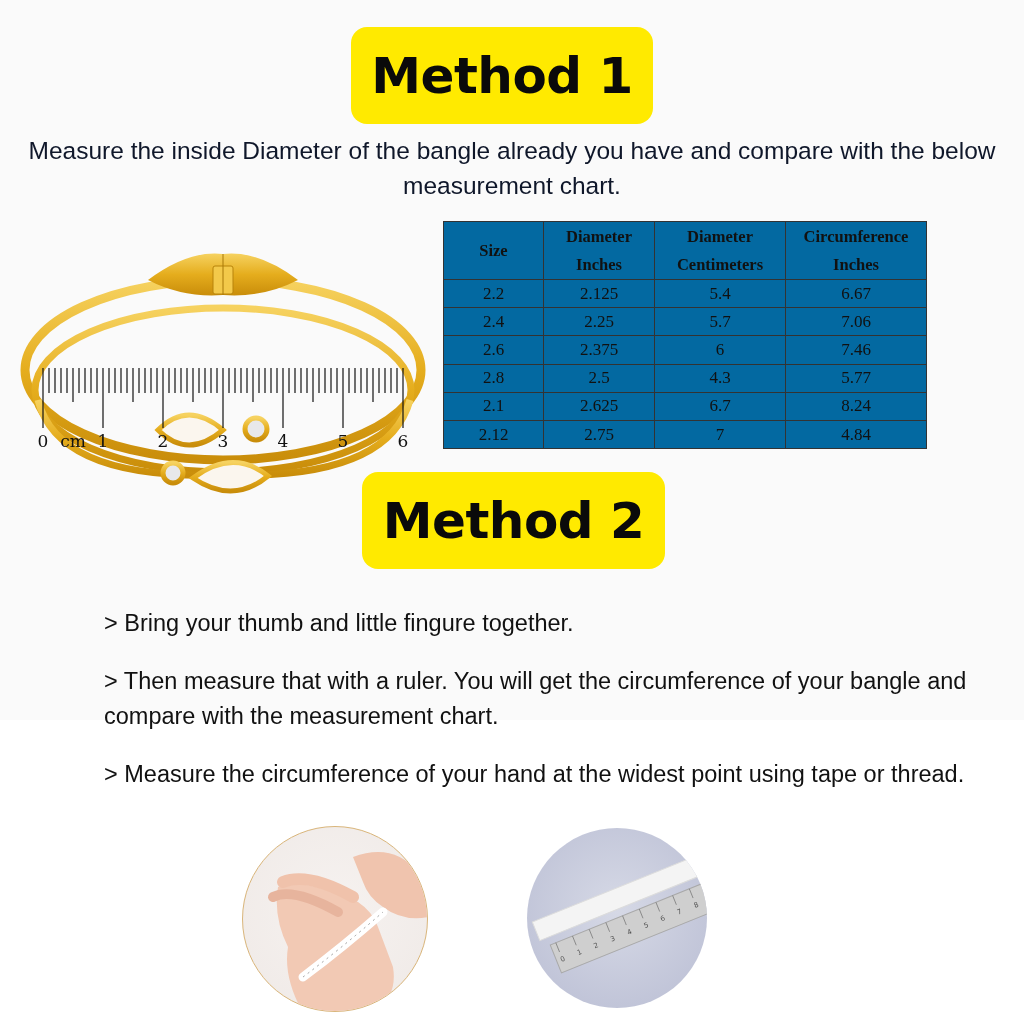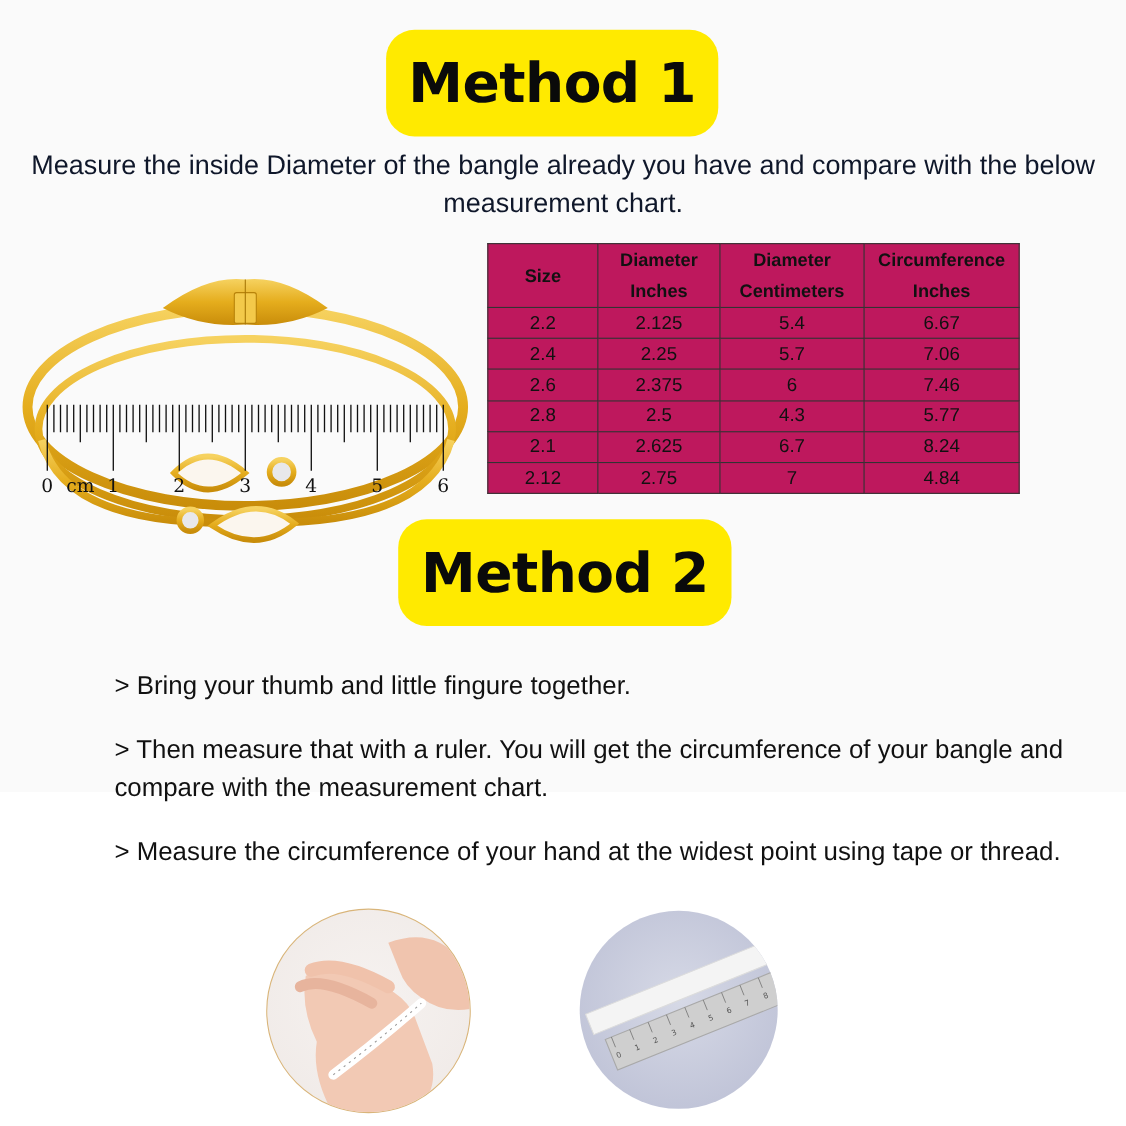--- a/index.html
+++ b/index.html
@@ -10,21 +10,21 @@
     font-family: "DejaVu Sans", sans-serif;
     color: #111;
   }
   .bg-top {
     position: absolute; left: 0; top: 0; width: 1024px; height: 720px;
     background: #fafafa;
   }
   .method-badge {
     position: absolute;
     background: #ffea00;
-    border-radius: 26px;
+    border-radius: 16px;
     display: flex; align-items: center; justify-content: center;
     font-family: "DejaVu Sans", sans-serif;
     font-weight: bold;
     font-size: 50px;
     color: #0a0a0a;
     letter-spacing: -0.5px;
   }
   #badge1 { left: 351px; top: 27px; width: 302px; height: 97px; }
   #badge2 { left: 350px; top: 472px; width: 303px; height: 97px; margin-left: 12px; }
 
@@ -36,23 +36,23 @@
     color: #0f172a;
   }
 
   
   .bangle { position: absolute; left: 18px; top: 250px; width: 410px; height: 250px; }
 
   
   table.size-table {
     position: absolute; left: 443px; top: 221px;
     border-collapse: collapse;
-    font-family: Liberation Sans, sans-serif;
+    font-family: Liberation Serif, serif;
     font-size: 17px; color: #111;
-    background: #be185d;
+    background: #0369a1;
   }
   .size-table th, .size-table td {
     border: 1.5px solid #333;
     text-align: center;
     padding: 0;
   }
   .size-table th { font-weight: bold; font-size: 16.5px; line-height: 28px; height: 58px; }
   .size-table td { height: 28.2px; line-height: 26px; }
   .size-table col.c1 { width: 100px; }
   .size-table col.c2 { width: 111px; }

